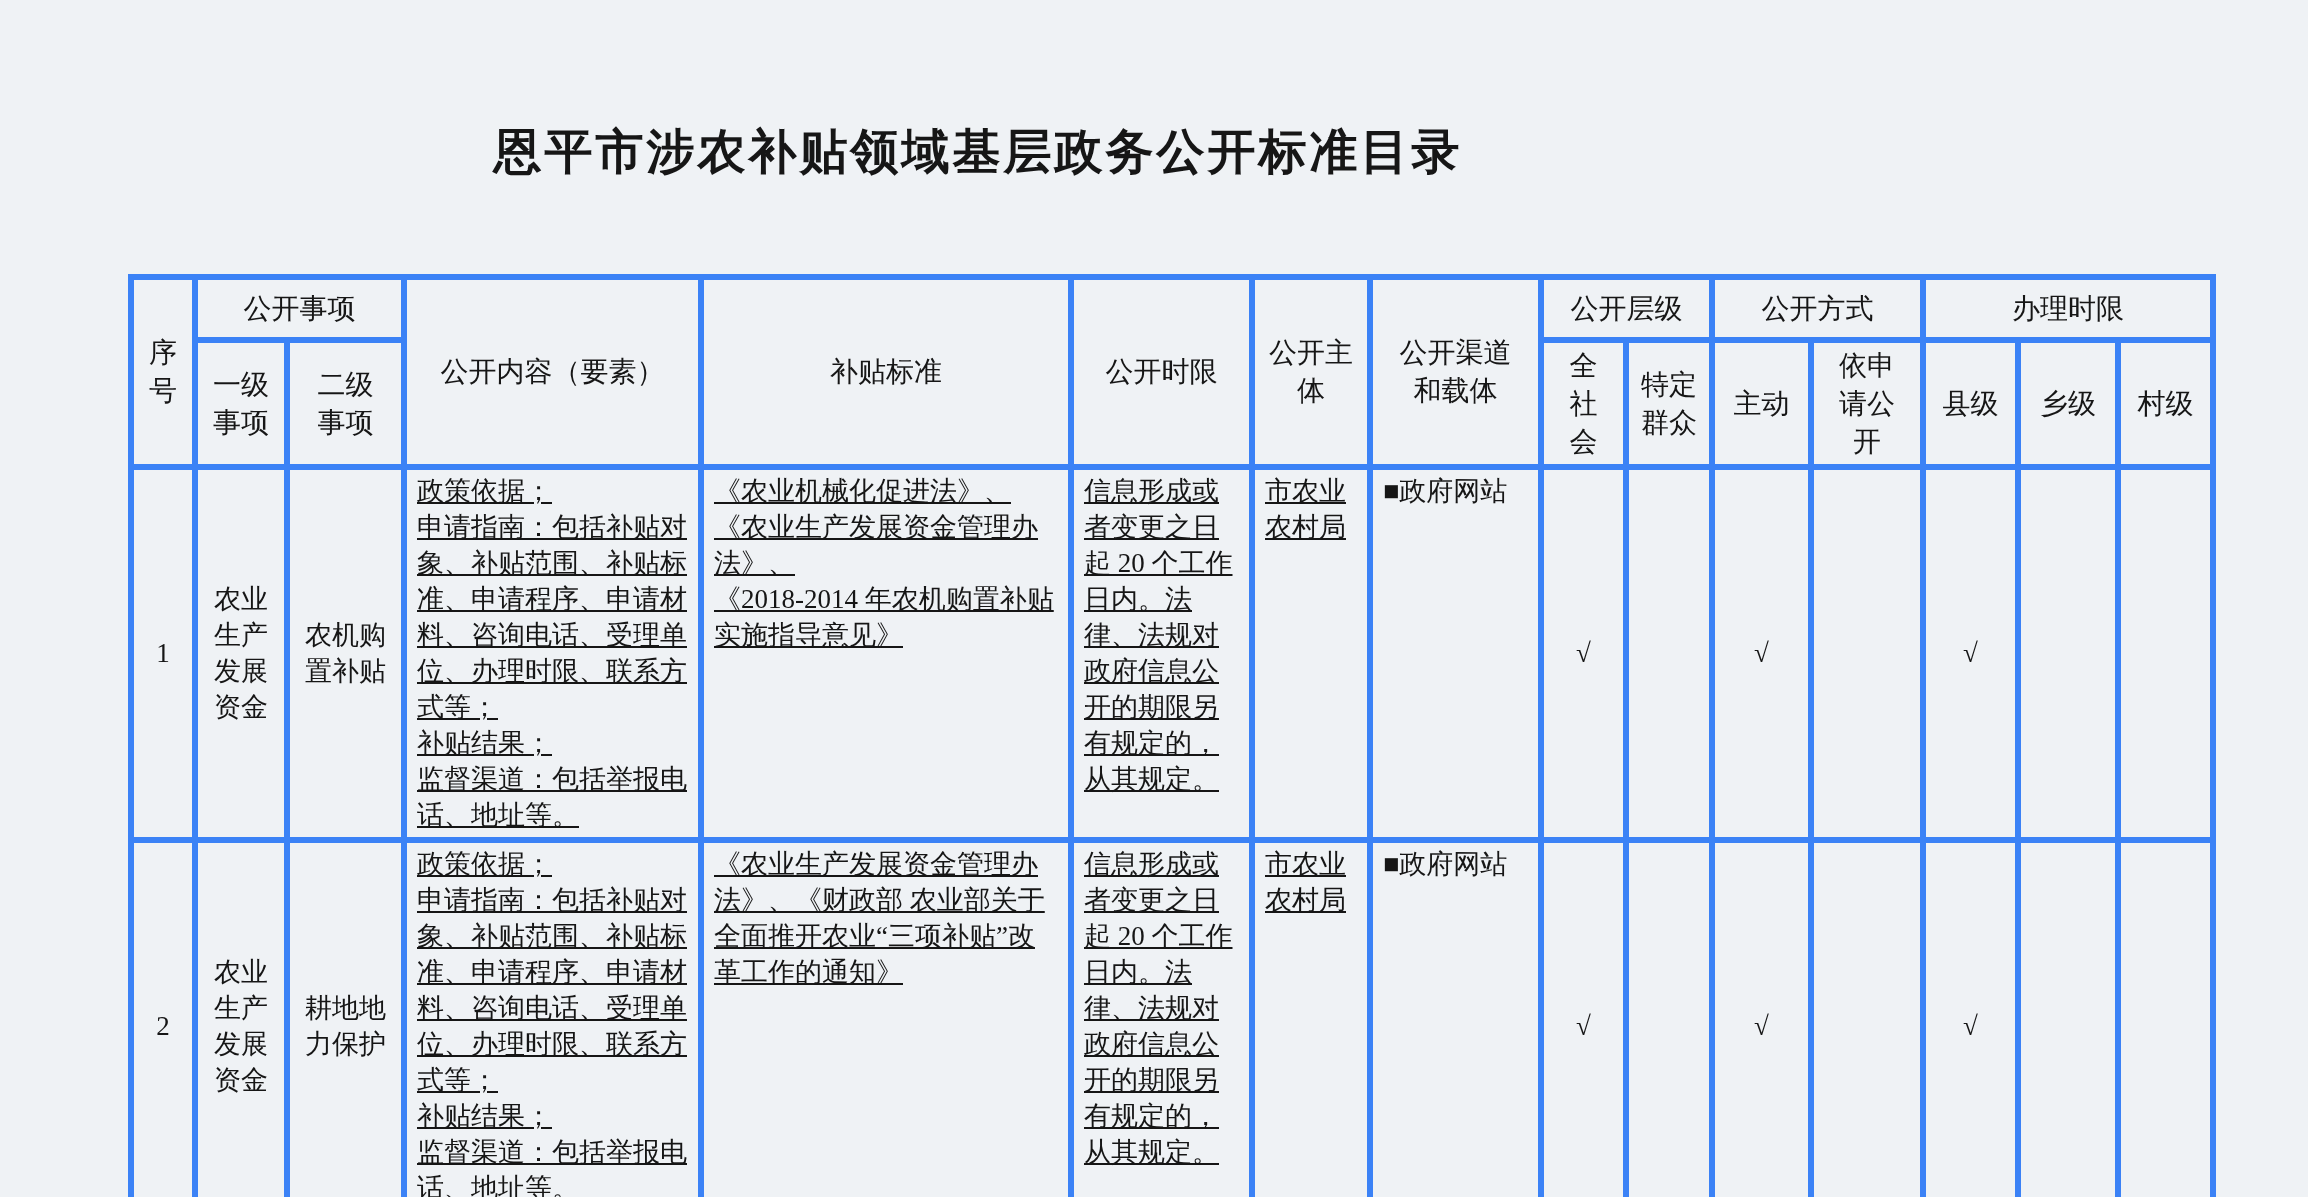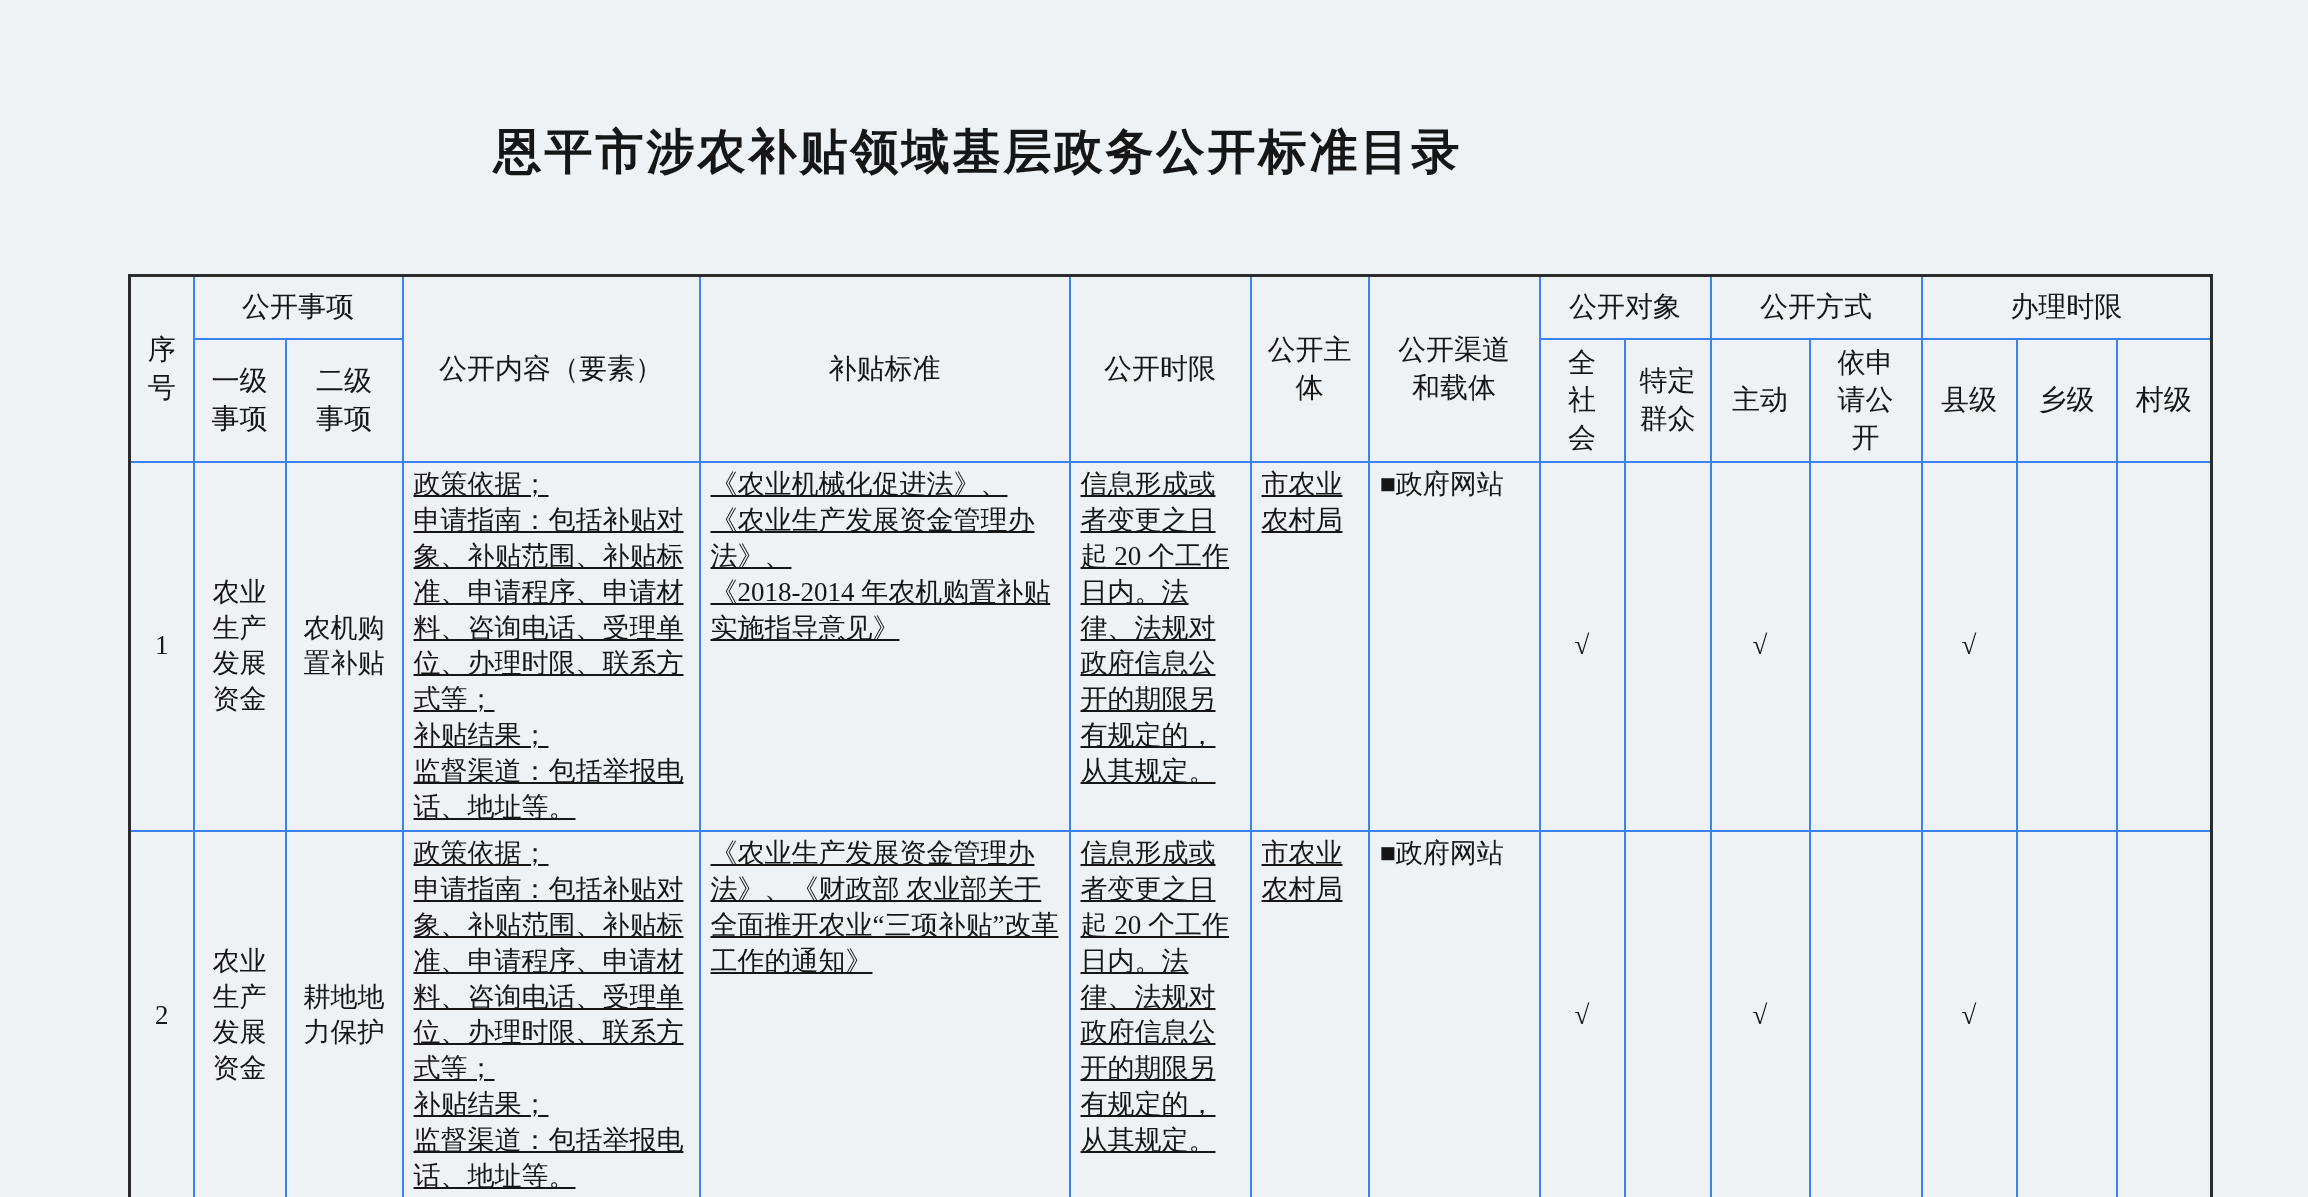--- a/index.html
+++ b/index.html
@@ -11,21 +11,21 @@
   .page-title{
     position:absolute;left:0;top:120px;width:1956px;
     text-align:center;font-size:48px;font-weight:700;letter-spacing:3px;
   }
   table.doc{
     position:absolute;left:128px;top:274px;width:2082px;
     border-collapse:collapse;table-layout:fixed;
     border:3px solid #2b2b2b;
   }
   .doc th,.doc td{
-    border:2px solid #3b82f6;
+    border:6px solid #3b82f6;
     padding:4px 10px;
     font-weight:400;
   }
   .doc th{
     font-size:28px;text-align:center;vertical-align:middle;line-height:1.35;
   }
   .doc td{
     font-size:27px;line-height:1.33;vertical-align:top;text-align:left;
   }
   tr.h-top{height:63px;}
@@ -69,21 +69,21 @@
     <th rowspan="2" class="pre">序
 号</th>
     <th colspan="2">公开事项</th>
     <th rowspan="2">公开内容（要素）</th>
     <th rowspan="2">补贴标准</th>
     <th rowspan="2">公开时限</th>
     <th rowspan="2" class="pre">公开主
 体</th>
     <th rowspan="2" class="pre">公开渠道
 和载体</th>
-    <th colspan="2">公开对象</th>
+    <th colspan="2">公开层级</th>
     <th colspan="2">公开方式</th>
     <th colspan="3">办理时限</th>
   </tr>
 
   <tr class="h-sub">
     <th class="pre">一级
 事项</th>
     <th class="pre">二级
 事项</th>
     <th class="pre">全

